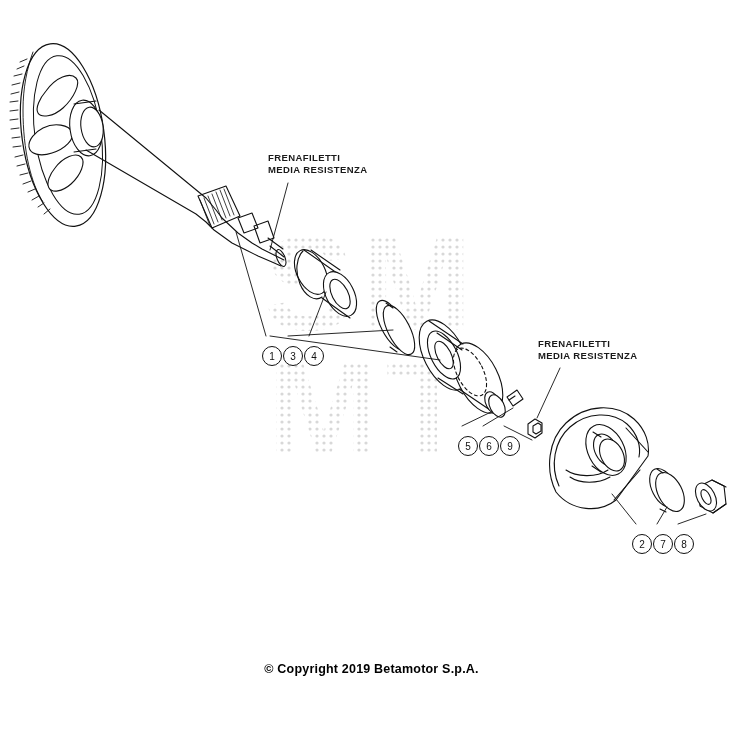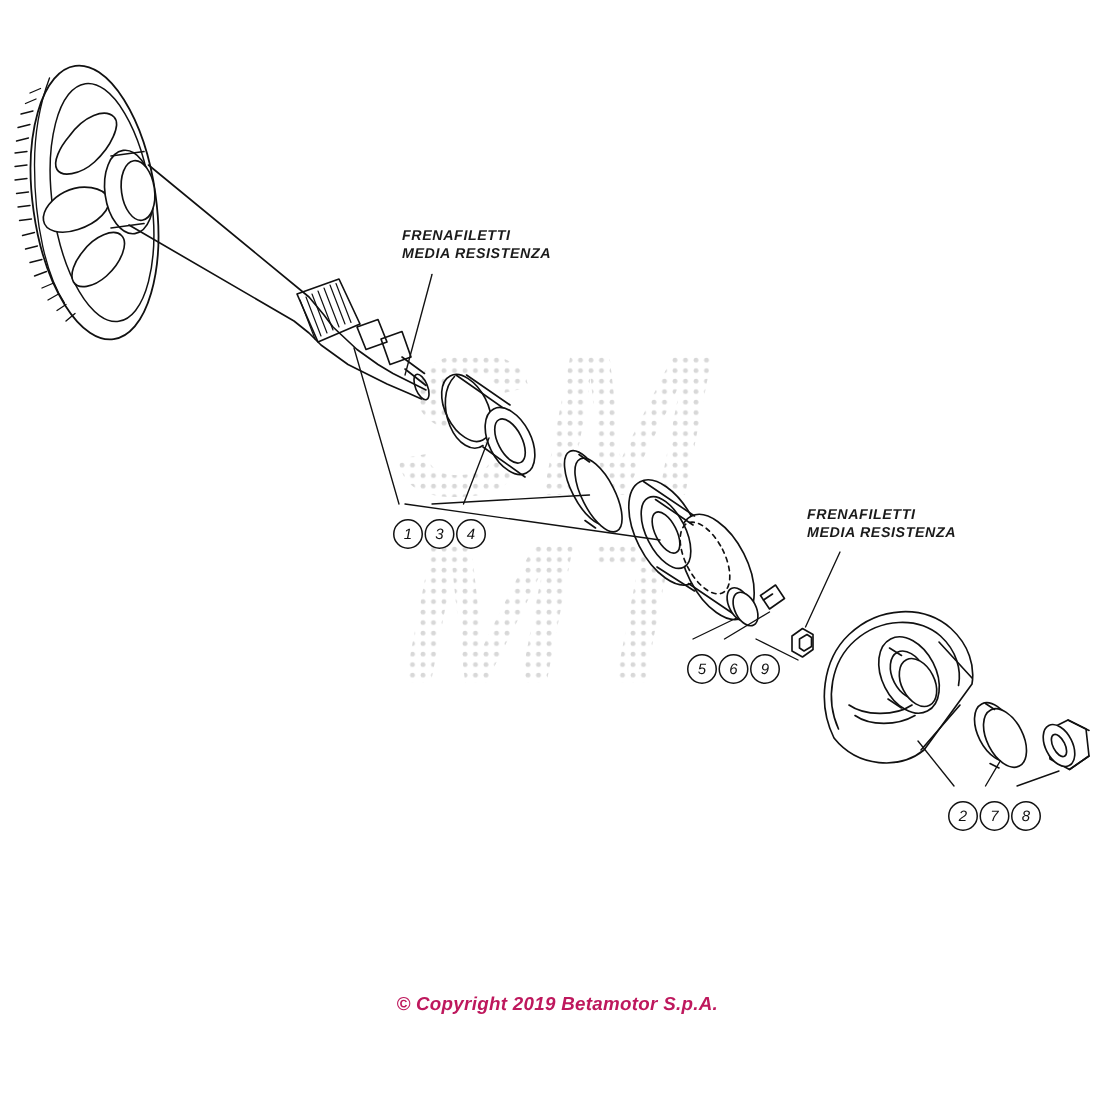--- a/index.html
+++ b/index.html
@@ -12,21 +12,20 @@
     height: 743px;
     font-family: "Liberation Sans", sans-serif;
     position: relative;
     overflow: hidden;
   }
   #stage {
     position: absolute;
     left: 0; top: 0;
     width: 743px;
     height: 743px;
-    font-style: italic;
   }
   .wm {
     position: absolute;
     left: 0; top: 0;
     width: 743px;
     height: 743px;
     pointer-events: none;
   }
   .annot {
     position: absolute;
@@ -38,21 +37,21 @@
     font-weight: bold;
   }
   .annot .l2 { display: block; text-align: right; }
   .copyright {
     position: absolute;
     left: 0;
     top: 662px;
     width: 743px;
     text-align: center;
     font-size: 12.5px;
-    color: #be185d;
+    color: #000000;
     font-weight: bold;
     letter-spacing: 0.2px;
   }
   .callout {
     position: absolute;
     width: 20px;
     height: 20px;
     border: 1px solid #111;
     border-radius: 50%;
     background: #fff;

